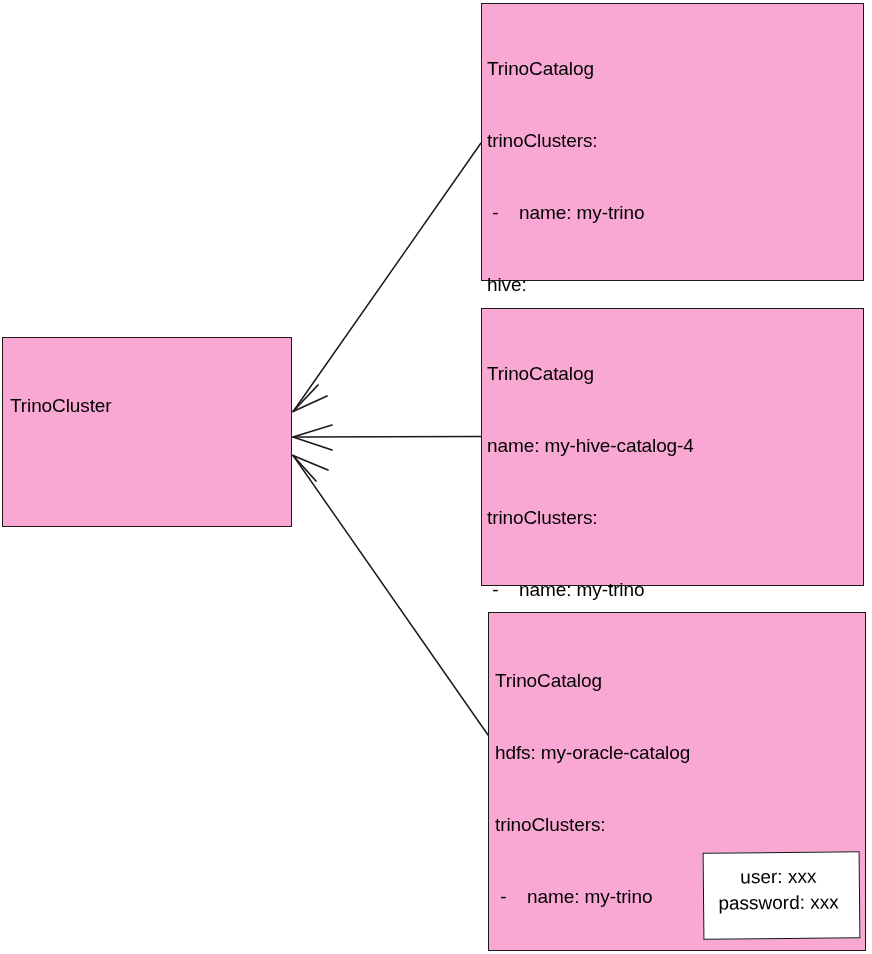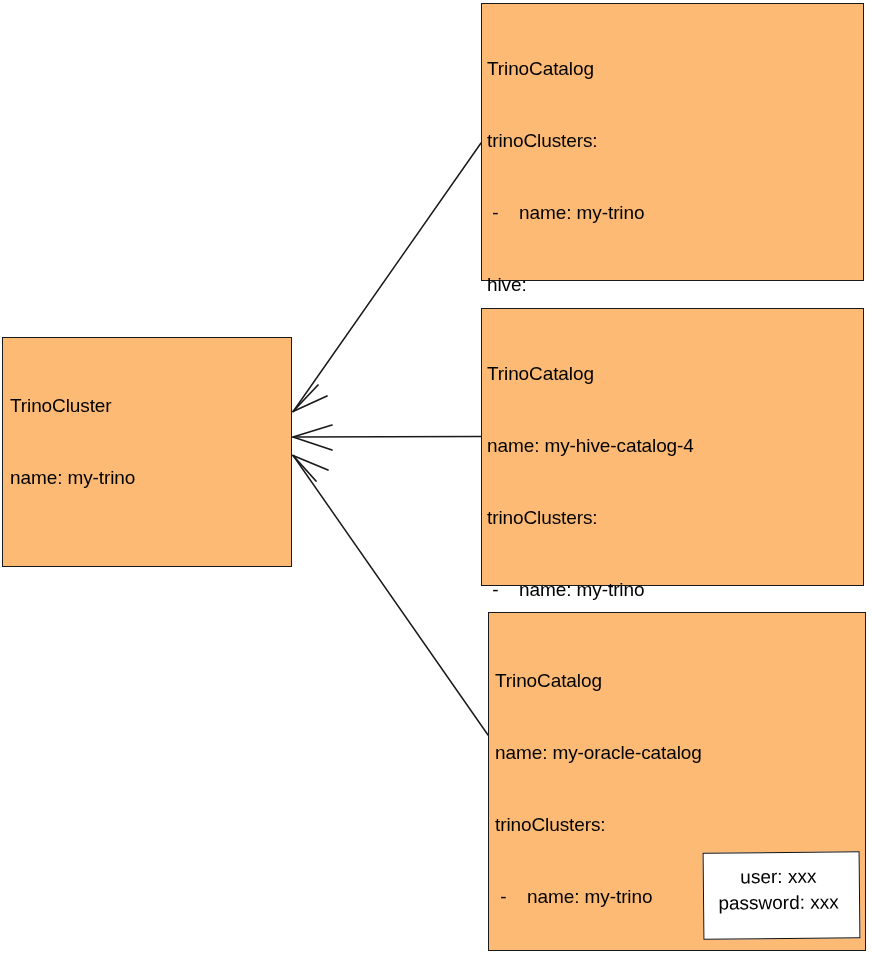--- a/index.html
+++ b/index.html
@@ -25,21 +25,21 @@
     left: 0;
     top: 0;
     width: 872px;
     height: 954px;
     pointer-events: none;
   }
   
   .node-box {
     position: absolute;
     box-sizing: border-box;
-    background: #fdba74;
+    background: #f9a8d4;
     border: 1.6px solid #1a1a1a;
   }
   .yaml {
     position: absolute;
     left: 5px;
     top: 3px;
     right: 2px;
     font-size: 19px;
     line-height: 24px;
     white-space: pre;
@@ -47,21 +47,21 @@
   }
   .yaml .ln {
     display: block;
     white-space: pre;
   }
   
   #node-trinocluster {
     left: 2px;
     top: 337px;
     width: 290px;
-    height: 230px;
+    height: 190px;
   }
   #node-trinocluster .yaml {
     left: 7px;
     top: 8px;
   }
   
   #node-catalog-hive-1 {
     left: 481px;
     top: 3px;
     width: 383px;
@@ -142,21 +142,20 @@
         <line x1="760" y1="814" x2="785" y2="853"></line>
         <line x1="785" y1="853" x2="766" y2="832" stroke-width="1.6"></line>
         <line x1="785" y1="853" x2="775" y2="826" stroke-width="1.6"></line>
       </g>
     </g>
   </svg>
 
   <div class="node-box" id="node-trinocluster">
     <div class="yaml">
       <span class="ln">TrinoCluster</span>
-      <span class="ln">name: my-trino</span>
     </div>
   </div>
 
   <div class="node-box" id="node-catalog-hive-1">
     <div class="yaml">
       <span class="ln">TrinoCatalog</span>
       <span class="ln">trinoClusters:</span>
       <span class="ln"> -    name: my-trino</span>
       <span class="ln">hive:</span>
       <span class="ln">   s3: # S3ConnnectionSpec</span>
@@ -175,21 +174,21 @@
       <span class="ln">hive:</span>
       <span class="ln">   hdfs:</span>
       <span class="ln">       # TBD</span>
       <span class="ln">   metastore: # whatever</span>
     </div>
   </div>
 
   <div class="node-box" id="node-catalog-oracle">
     <div class="yaml">
       <span class="ln">TrinoCatalog</span>
-      <span class="ln">name: my-oracle-catalog</span>
+      <span class="ln">hdfs: my-oracle-catalog</span>
       <span class="ln">trinoClusters:</span>
       <span class="ln"> -    name: my-trino</span>
       
       
       
     </div>
 
     <div id="node-secret">
       <div class="secret-text">
         <span class="ln">user: xxx</span>

